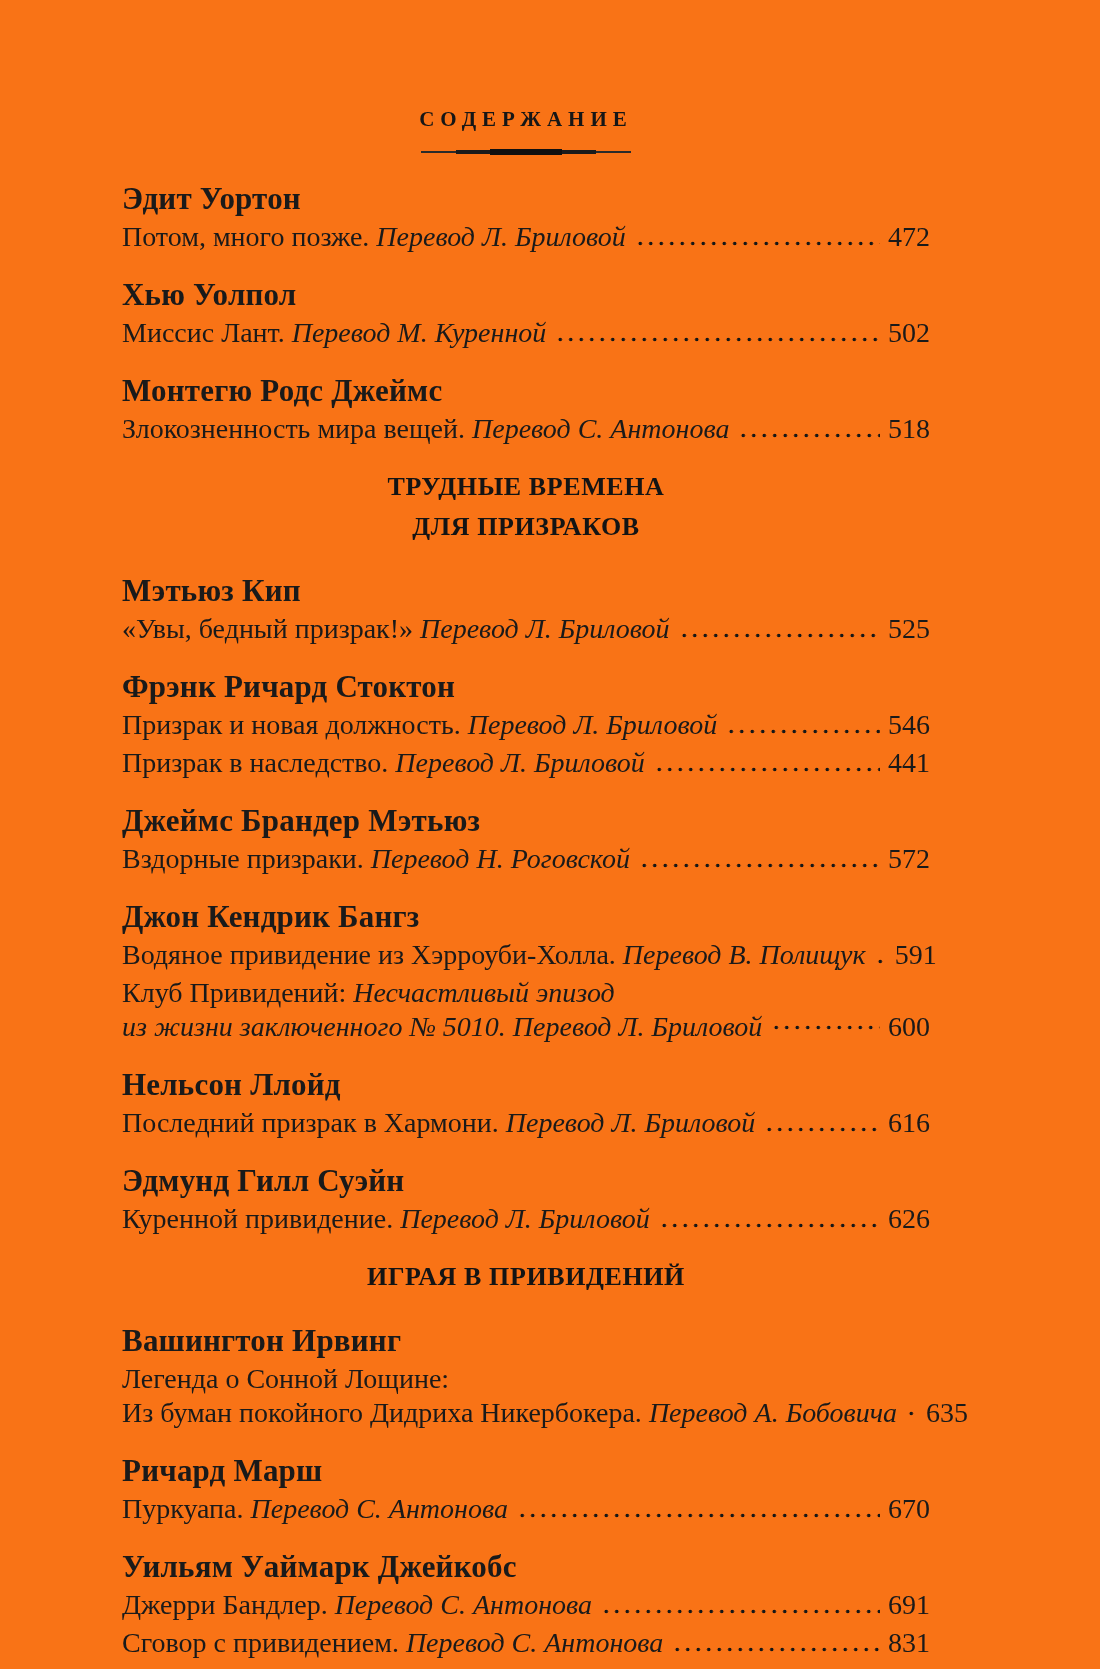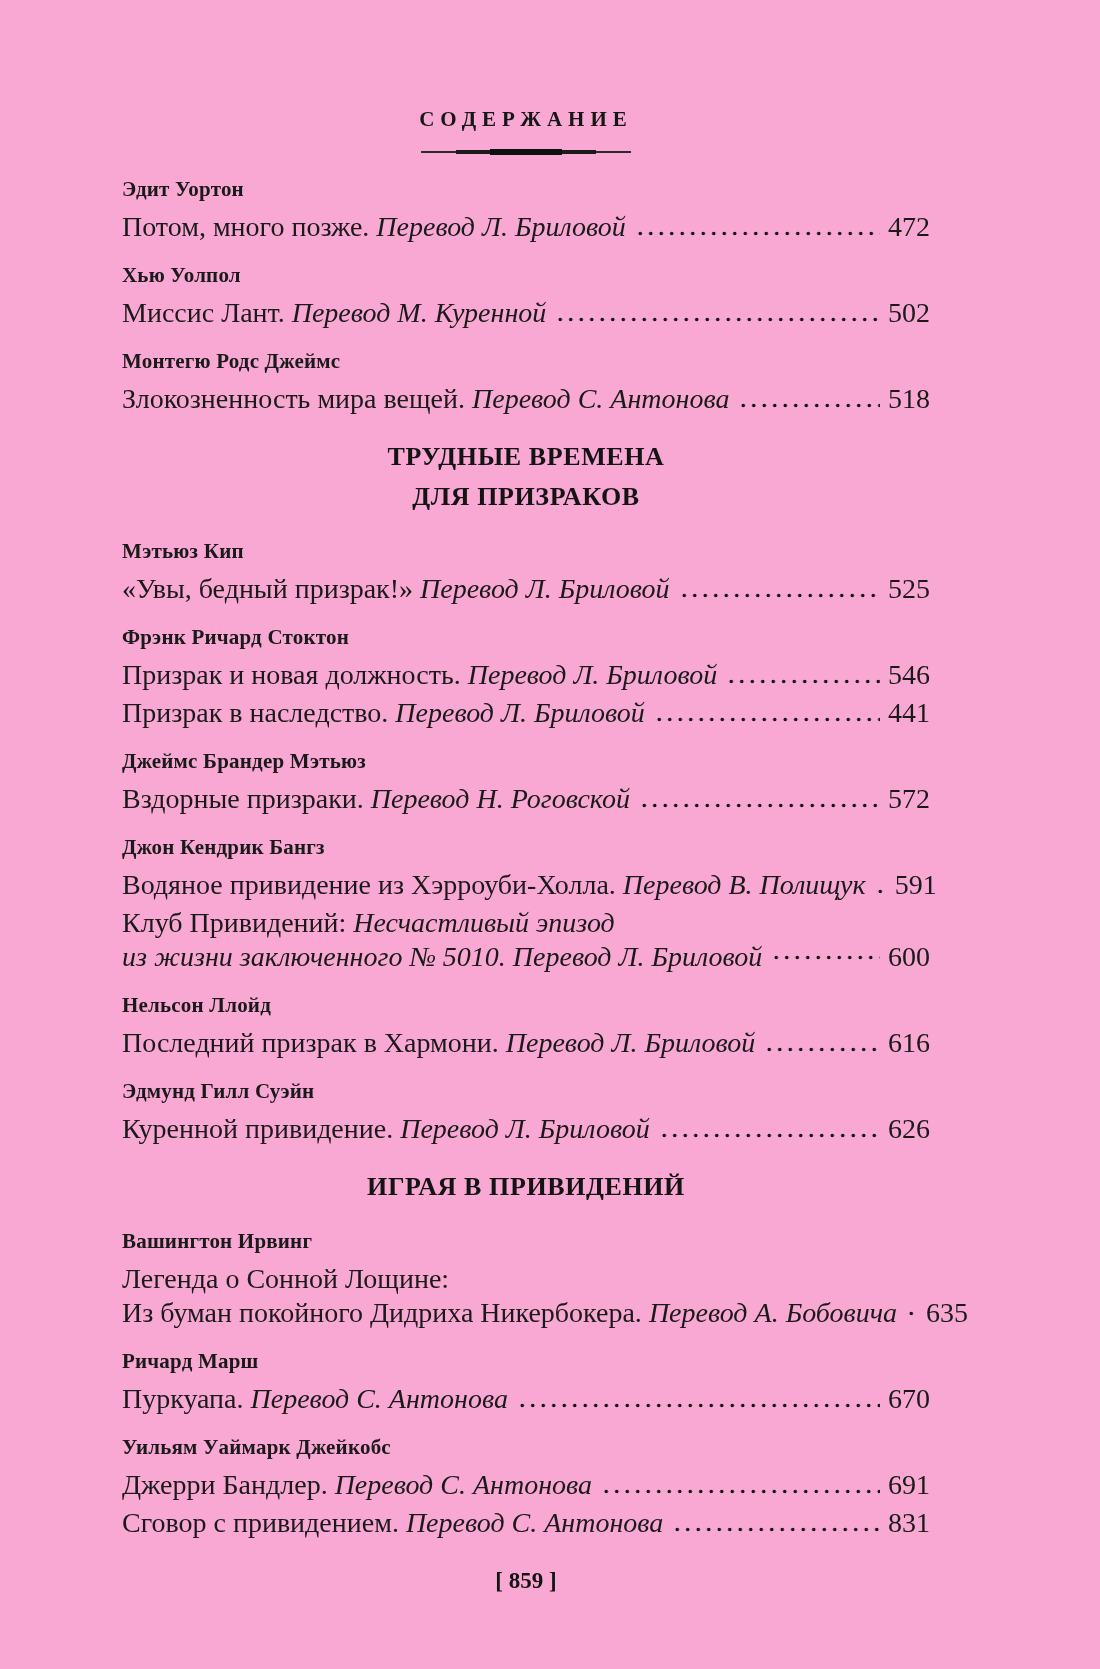--- a/index.html
+++ b/index.html
@@ -1,20 +1,20 @@
 <!DOCTYPE html>
 <html lang="ru"><head>
 <meta charset="utf-8">
 <style>
   html, body { margin: 0; padding: 0; background: #ffffff; }
   .page {
     position: relative;
     width: 1100px;
     height: 1669px;
-    background: #f9a8d4;
+    background: #f97316;
     font-family: "Liberation Serif", "DejaVu Serif", serif;
     color: #1a1a1a;
     overflow: hidden;
   }
   .content {
     position: absolute;
     left: 122px;
     top: 0;
     width: 808px;
   }
@@ -38,23 +38,23 @@
     position: absolute; left: 0; right: 0; top: 3px; height: 1.5px; background: #2b2b2b;
   }
   .divider .mid {
     position: absolute; left: 35px; right: 35px; top: 2px; height: 3.5px; background: #1b1b1b;
   }
   .divider .core {
     position: absolute; left: 69px; right: 69px; top: 1px; height: 5.5px; background: #101010;
   }
   .toc { font-size: 23px; }
   .author {
-    margin-top: 20px;
-    font-weight: bold;
-    font-size: 21px;
+    margin-top: 30px;
+    font-weight: bold;
+    font-size: 31px;
     line-height: 28px;
     letter-spacing: 0.2px;
   }
   .entry { }
   .toc-line {
     display: flex;
     align-items: baseline;
     margin-top: 10px;
     font-size: 28px;
     line-height: 28px;

